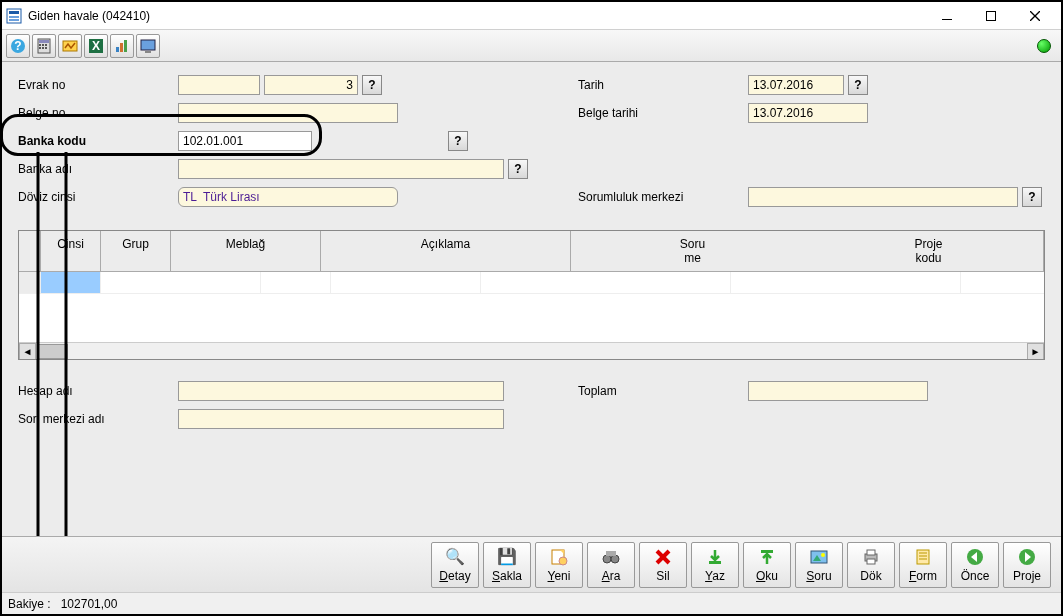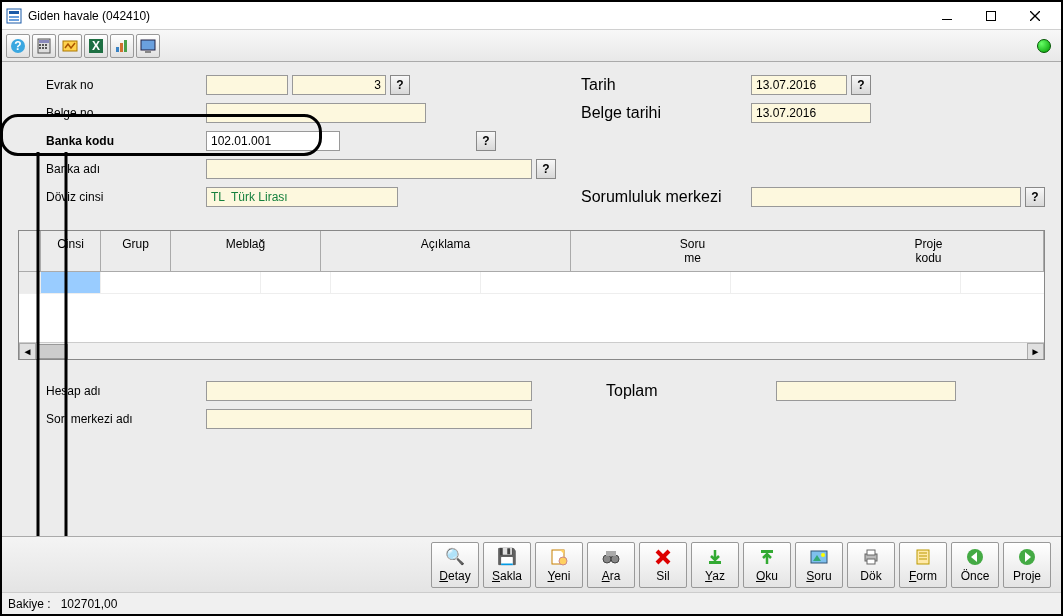--- a/index.html
+++ b/index.html
@@ -12,27 +12,27 @@
 .winbtn { width: 44px; height: 22px; background: #fff; border: none; display: flex; align-items: center; justify-content: center; cursor: pointer; font-size: 14px; }
 
 .toolbar { height: 32px; background: linear-gradient(#f8f8f8,#e8e8e8); border-bottom: 1px solid #aaa; display: flex; align-items: center; padding: 2px 4px; gap: 2px; }
 .tbtn { width: 24px; height: 24px; border: 1px solid #999; background: linear-gradient(#fff,#e0e0e0); display: flex; align-items: center; justify-content: center; cursor: pointer; font-size: 12px; border-radius: 2px; }
 .spacer { flex: 1; }
 .status-dot { width: 14px; height: 14px; border-radius: 50%; background: radial-gradient(circle at 30% 30%, #6f6, #090); border: 1px solid #050; margin-right: 6px; }
 
 .formarea { flex: 1; background: #ececec; padding: 12px 16px 8px 16px; overflow: hidden; position: relative; }
 .row { display: flex; align-items: center; margin-bottom: 6px; min-height: 22px; }
 .lbl { width: 160px; font-size: 12px; }
-.lbl2 { width: 170px; font-size: 16px; }
+.lbl2 { width: 170px; font-size: 12px; }
 .fld { height: 20px; border: 1px solid #999; background: #fdf8de; padding: 1px 4px; font-size: 12px; }
 .fld.ro { background: #fdf8de; }
 .fld.white { background: #fff; }
 .qbtn { width: 20px; height: 20px; border: 1px solid #888; background: linear-gradient(#f8f8f8,#d8d8d8); margin-left: 4px; font-weight: bold; cursor: pointer; display: inline-flex; align-items: center; justify-content: center; }
 .twocol { display: flex; }
-.leftcol { width: 560px; margin-left: 28px; }
+.leftcol { width: 560px; }
 .rightcol { flex: 1; }
 
 .gridwrap { margin-top: 16px; border: 1px solid #888; background: #fff; height: 130px; overflow: hidden; position: relative; }
 .ghead { display: flex; background: #ececec; border-bottom: 1px solid #aaa; }
 .gcol { border-right: 1px solid #aaa; padding: 6px 6px; text-align: center; font-size: 12px; white-space: pre-line; }
 .grow { display: flex; height: 22px; }
 .gcel { border-right: 1px solid #eee; border-bottom: 1px solid #eee; height: 22px; }
 .gsel { background: #99ccff; }
 .gscroll { position: absolute; bottom: 0; left: 0; right: 0; height: 17px; background: #f0f0f0; border-top: 1px solid #ccc; display: flex; align-items: center; }
 .gscroll .arr { width: 17px; height: 17px; background: #e0e0e0; border: 1px solid #aaa; display: flex; align-items: center; justify-content: center; font-size: 10px; cursor: pointer; }
@@ -155,21 +155,21 @@
           <div style="width:132px"></div>
           <div class="qbtn">?</div>
         </div>
         <div class="row">
           <div class="lbl">Banka      adı</div>
           <input class="fld" style="width: 326px;" value="">
           <div class="qbtn">?</div>
         </div>
         <div class="row">
           <div class="lbl">Döviz cinsi</div>
-          <input class="fld ro" style="width: 192px; color: #15803d;" readonly="" value="TL  Türk Lirası">
+          <input class="fld ro" style="width: 220px; color: #4c1d95; border-radius: 6px;" readonly="" value="TL  Türk Lirası">
         </div>
       </div>
       <div class="rightcol">
         <div class="row">
           <div class="lbl2">Tarih</div>
           <input class="fld" style="width: 96px;" value="13.07.2016">
           <div class="qbtn">?</div>
         </div>
         <div class="row">
           <div class="lbl2">Belge tarihi</div>

